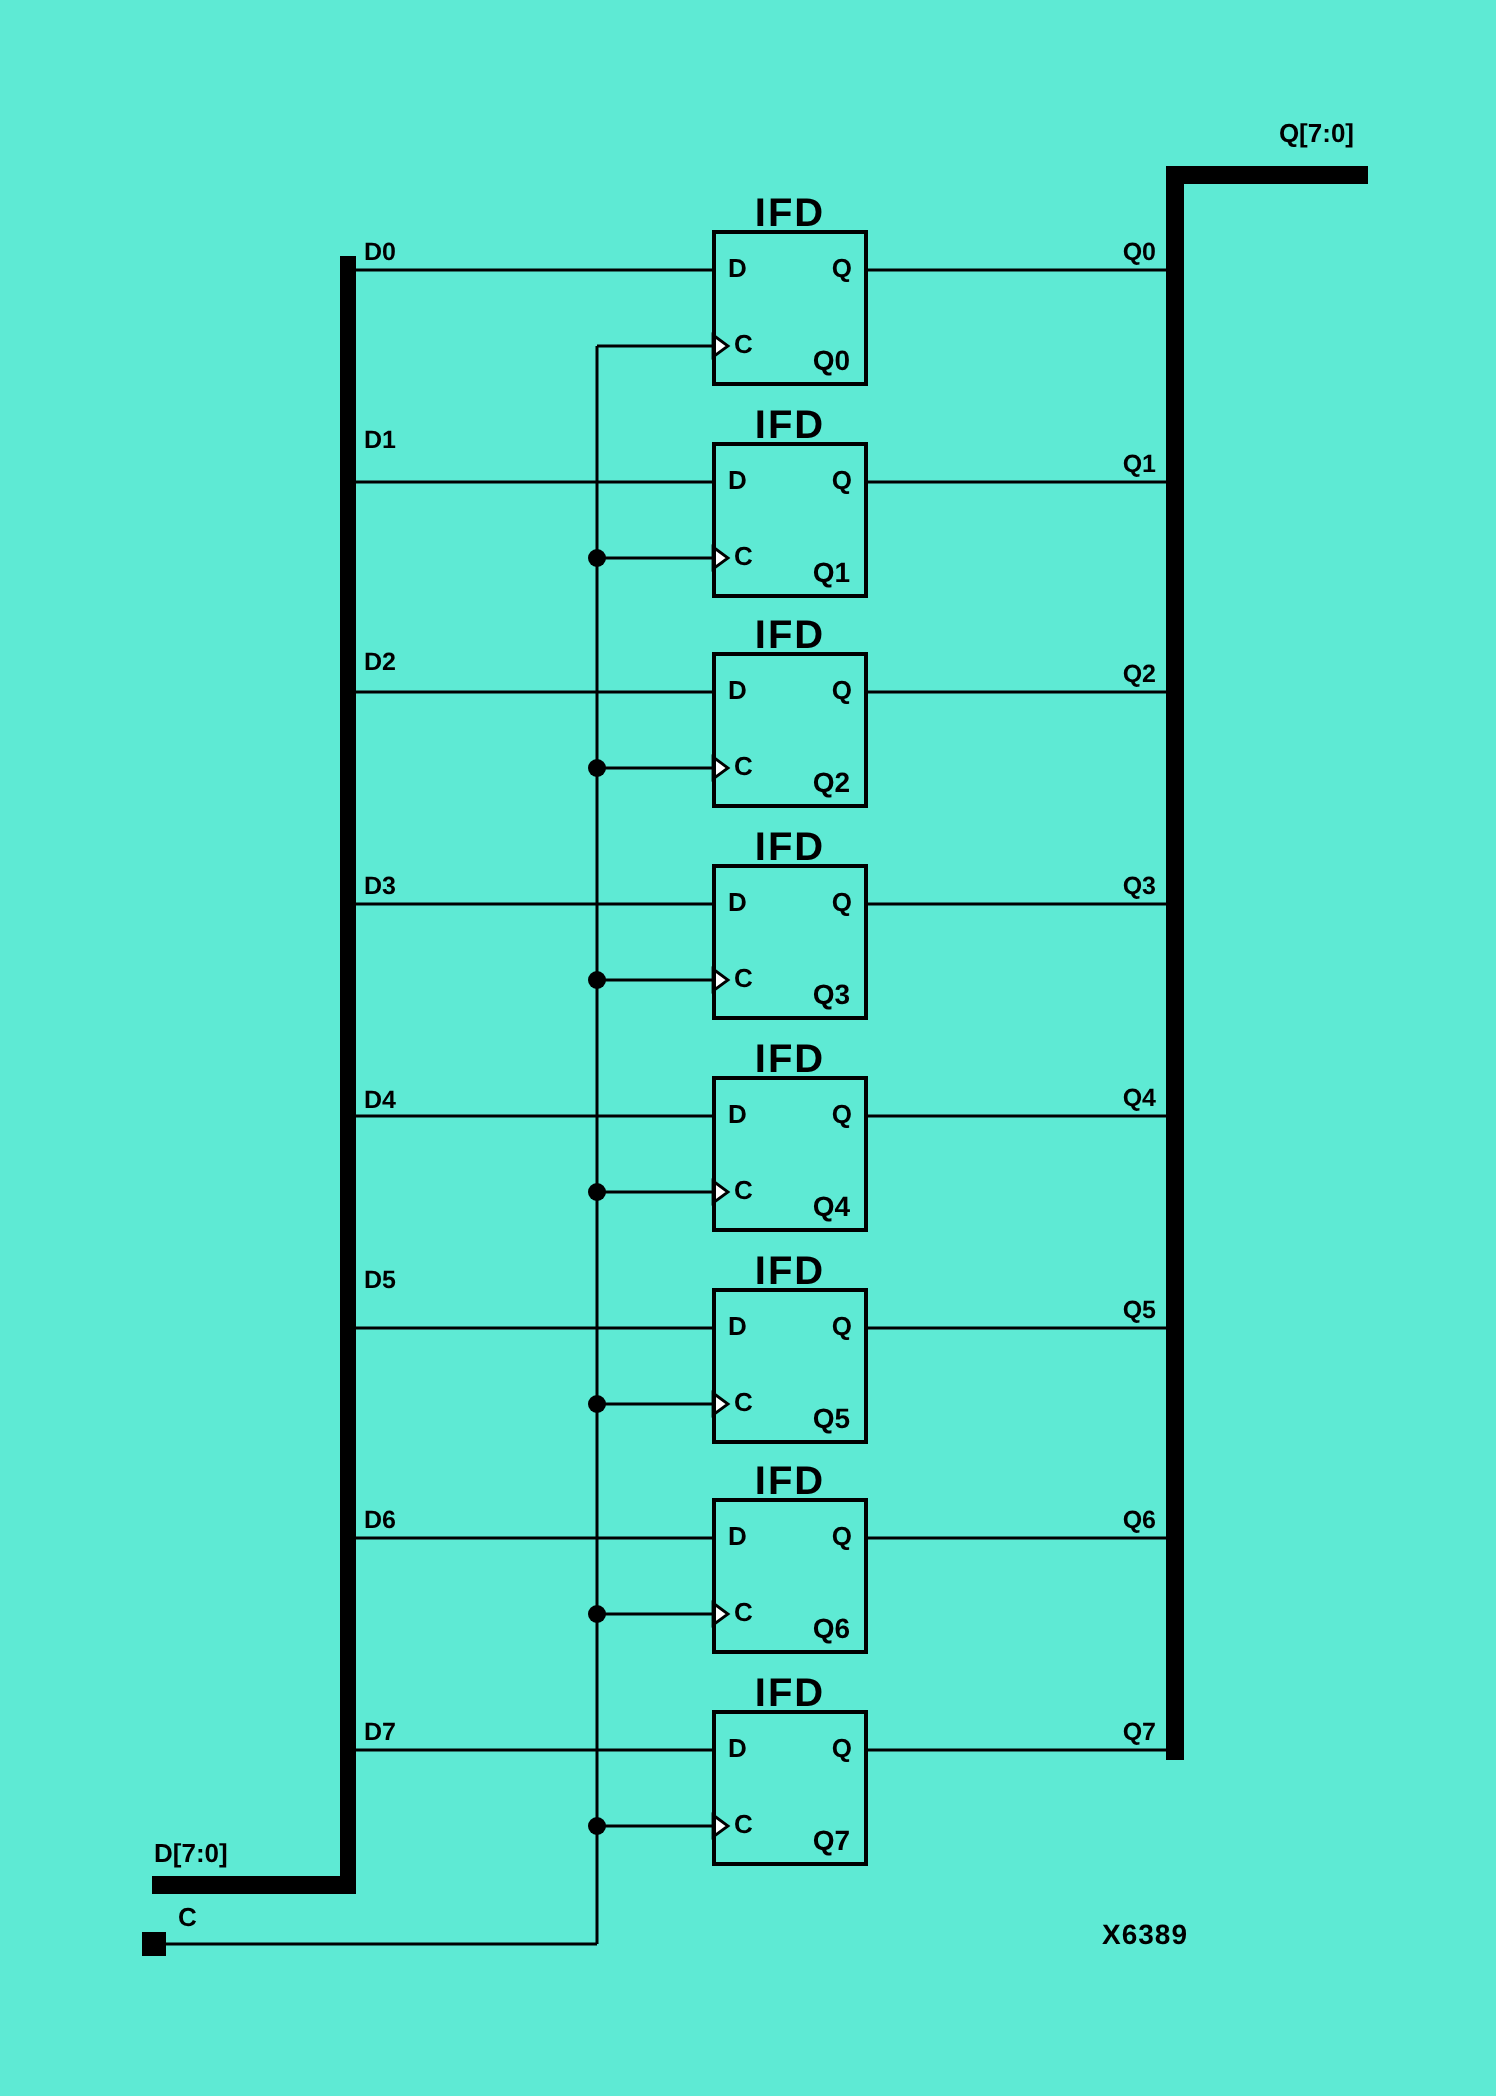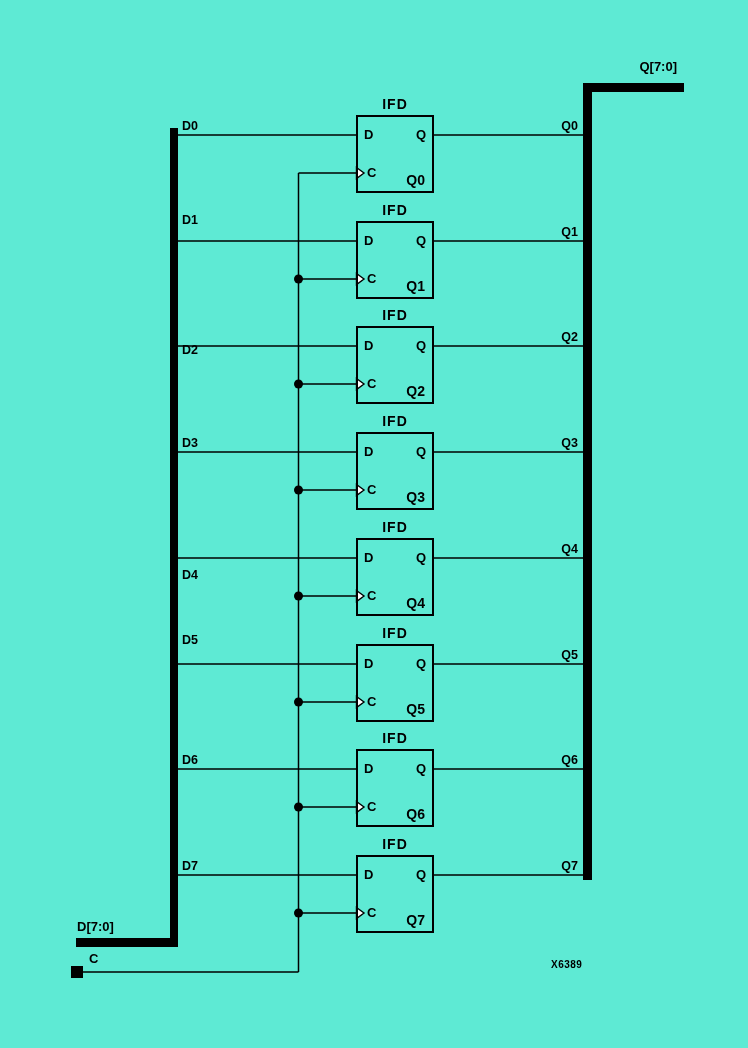--- a/index.html
+++ b/index.html
@@ -16,21 +16,21 @@
   svg.wires line { stroke: #000000; stroke-width: 1.5px; }
   svg.wires rect, svg.wires circle { fill: #000000; }
   svg.wires polygon { fill: #ffffff; stroke: #000000; stroke-width: 1.4px; }
 
   .ff-title {
     position: absolute;
     left: 356px;
     width: 78px;
     text-align: center;
     font-weight: bold;
-    font-size: 14px;
+    font-size: 20px;
     letter-spacing: 1px;
   }
   .ff-box {
     position: absolute;
     left: 356px;
     width: 78px;
     height: 78px;
     border: 2.5px solid #000000;
     box-sizing: border-box;
     background: transparent;
@@ -63,21 +63,21 @@
   .q-label { left: 500px; width: 78px; text-align: right; }
   .bus-label { position: absolute; font-weight: bold; font-size: 13px; }
   .qbus-label { left: 597px; top: 59px; width: 80px; text-align: right; }
   .dbus-label { left: 77px; top: 919px; text-align: right; }
   .c-label { left: 89px; top: 951px; }
   .fig-label {
     position: absolute;
     left: 551px;
     top: 959px;
     font-weight: bold;
-    font-size: 10px;
+    font-size: 14px;
     letter-spacing: 0.5px;
   }
 </style>
 </head>
 <body>
 
 <div class="canvas">
 
   <svg class="wires" width="748" height="1048" viewBox="0 0 748 1048">
 
@@ -164,41 +164,41 @@
   <div class="wire-label d-label" style="top:213px">D1</div>
   <div class="wire-label q-label" style="top:225px">Q1</div>
 
   <div class="ff-title" style="top:307px">IFD</div>
   <div class="ff-box" style="top:326px">
     <span class="pin pin-d">D</span>
     <span class="pin pin-q">Q</span>
     <span class="pin pin-c">C</span>
     <span class="inst">Q2</span>
   </div>
-  <div class="wire-label d-label" style="top:343px">D2</div>
+  <div class="wire-label d-label" style="top:324px">D2</div>
   <div class="wire-label q-label" style="top:330px">Q2</div>
 
   <div class="ff-title" style="top:413px">IFD</div>
   <div class="ff-box" style="top:432px">
     <span class="pin pin-d">D</span>
     <span class="pin pin-q">Q</span>
     <span class="pin pin-c">C</span>
     <span class="inst">Q3</span>
   </div>
   <div class="wire-label d-label" style="top:436px">D3</div>
   <div class="wire-label q-label" style="top:436px">Q3</div>
 
   <div class="ff-title" style="top:519px">IFD</div>
   <div class="ff-box" style="top:538px">
     <span class="pin pin-d">D</span>
     <span class="pin pin-q">Q</span>
     <span class="pin pin-c">C</span>
     <span class="inst">Q4</span>
   </div>
-  <div class="wire-label d-label" style="top:568px">D4</div>
+  <div class="wire-label d-label" style="top:543px">D4</div>
   <div class="wire-label q-label" style="top:542px">Q4</div>
 
   <div class="ff-title" style="top:625px">IFD</div>
   <div class="ff-box" style="top:644px">
     <span class="pin pin-d">D</span>
     <span class="pin pin-q">Q</span>
     <span class="pin pin-c">C</span>
     <span class="inst">Q5</span>
   </div>
   <div class="wire-label d-label" style="top:633px">D5</div>

